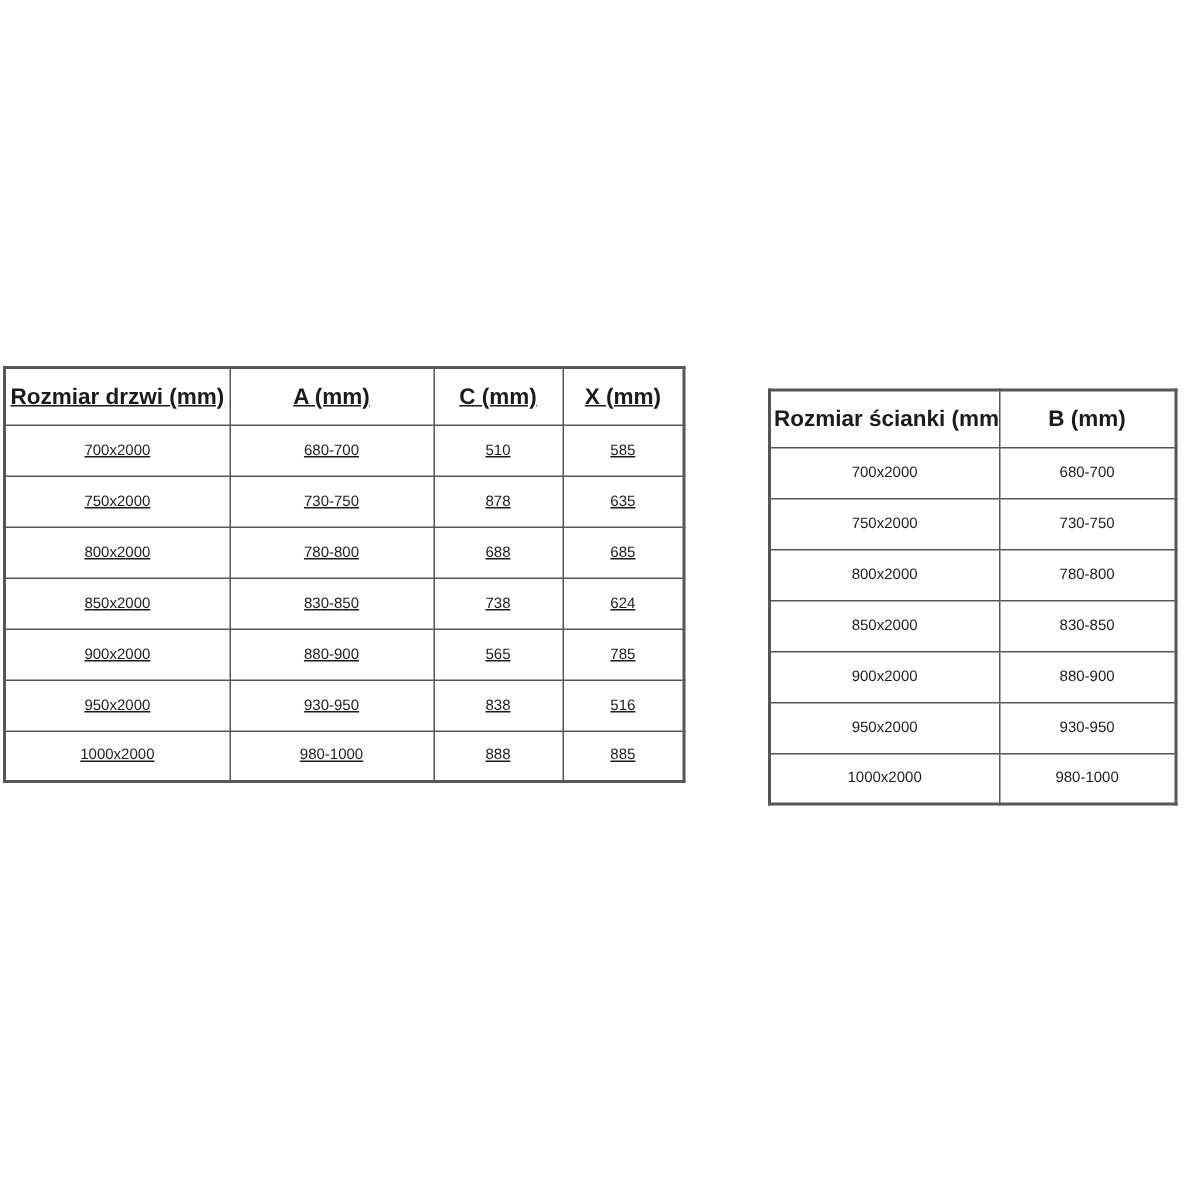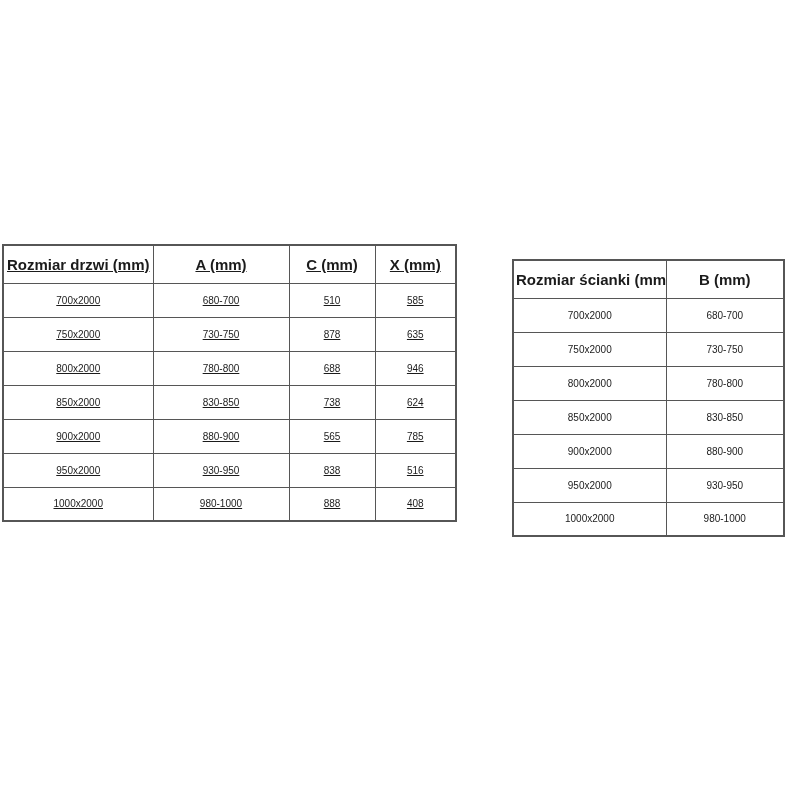--- a/index.html
+++ b/index.html
@@ -76,21 +76,21 @@
       <tr>
         <td>750x2000</td>
         <td>730-750</td>
         <td>878</td>
         <td>635</td>
       </tr>
       <tr>
         <td>800x2000</td>
         <td>780-800</td>
         <td>688</td>
-        <td>946</td>
+        <td>685</td>
       </tr>
       <tr>
         <td>850x2000</td>
         <td>830-850</td>
         <td>738</td>
         <td>624</td>
       </tr>
       <tr>
         <td>900x2000</td>
         <td>880-900</td>
@@ -100,21 +100,21 @@
       <tr>
         <td>950x2000</td>
         <td>930-950</td>
         <td>838</td>
         <td>516</td>
       </tr>
       <tr>
         <td>1000x2000</td>
         <td>980-1000</td>
         <td>888</td>
-        <td>408</td>
+        <td>885</td>
       </tr>
     </tbody>
   </table>
 
   <table class="spec" id="wall-table">
     <colgroup>
       <col style="width:153px">
         <col style="width:118px">
     </colgroup>
     <thead>

